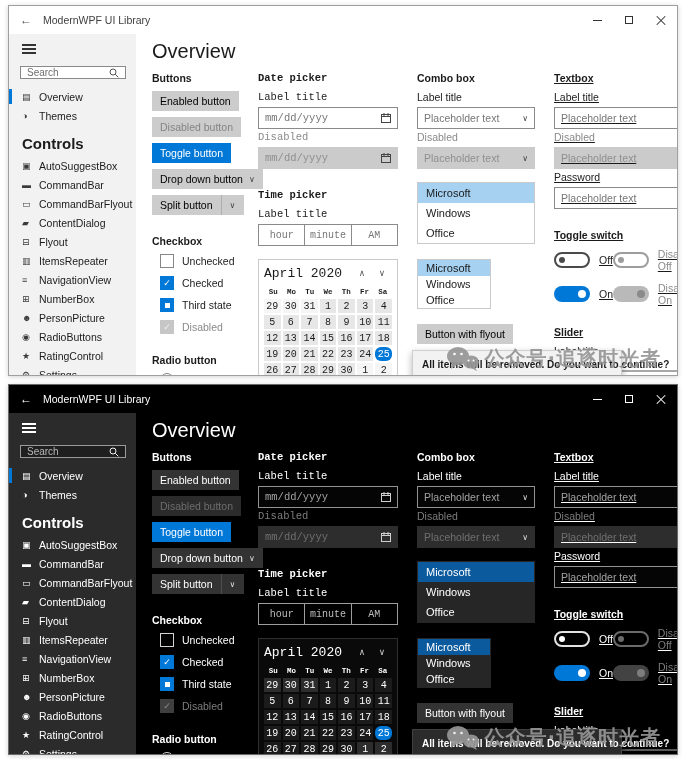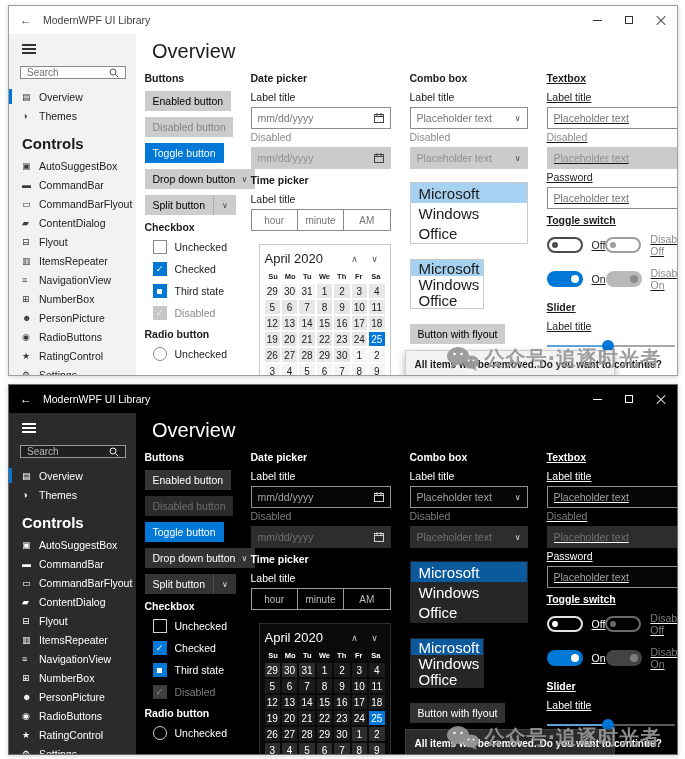--- a/index.html
+++ b/index.html
@@ -52,27 +52,27 @@
   .nav-item .bar{position:absolute;left:0;top:2px;bottom:2px;width:3px;background:transparent;}
   .nav-item.selected .bar{background:var(--accent);}
   .nav-icon{width:17px;font-size:9px;color:#3a3a3a;flex:0 0 17px;}
   .dark .nav-icon{color:#fff;}
   .nav-header{padding:10px 0 4px 13px;font-weight:700;font-size:15px;}
   .sidebar-bottom{margin-top:auto;padding-bottom:9px;}
 
   
   .content{flex:1;position:relative;padding:4px 6px 0 16px;min-width:0;}
   .page-title{font-size:20px;font-weight:400;margin:2px 0 9px;}
-  .cols{display:flex;justify-content:center;}
+  .cols{display:flex;}
   .col1{width:92px;margin-right:14px;flex:0 0 92px;}
-  .col2{width:140px;margin-right:19px;flex:0 0 140px;}
+  .col2{width:140px;margin-right:19px;flex:0 0 140px;font-family:Liberation Mono, monospace;}
   .col3{width:118px;margin-right:19px;flex:0 0 118px;position:relative;}
   .col4{width:132px;flex:0 0 132px;text-decoration:underline;}
   .sect{font-size:10.5px;font-weight:700;margin:0 0 7px;}
-  .mt{margin-top:5px;}
+  .mt{margin-top:20px;}
   .lbl{font-size:10.5px;margin:0 0 4px;}
   .lbl.dis{color:#8a8a8a;}
   .dark .lbl.dis{color:#7d7d7d;}
 
   
   .btn{height:20px;display:flex;align-items:center;padding:0 8px;background:#cccccc;color:#000;
        font-size:10.5px;margin-bottom:6px;width:max-content;box-sizing:border-box;}
   .dark .btn{background:#333;color:#fff;}
   .btn.disabled{color:#848484;}
   .dark .btn.disabled{background:#2b2b2b;color:#6d6d6d;}
@@ -116,41 +116,41 @@
 
   
   .timepicker{display:flex;height:22px;border:1px solid #8a8a8a;box-sizing:border-box;background:#fff;}
   .dark .timepicker{background:transparent;border-color:#9d9d9d;}
   .tp-cell{flex:1;display:flex;align-items:center;justify-content:center;font-size:10px;color:#767676;
            border-left:1px solid #8a8a8a;}
   .tp-cell:first-child{border-left:0;}
   .dark .tp-cell{color:#bdbdbd;border-left-color:#9d9d9d;}
 
   
-  .calendar{margin-top:13px;border:1px solid #cacaca;background:#fff;padding:2px 5px 6px;box-sizing:border-box;margin-left:8px;}
+  .calendar{margin-top:13px;border:1px solid #cacaca;background:#fff;padding:2px 5px 6px;box-sizing:border-box;}
   .dark .calendar{background:#0a0a0a;border-color:#2f2f2f;}
   .cal-head{display:flex;align-items:center;height:23px;}
   .cal-title{flex:1;font-size:13px;}
   .cal-nav{width:20px;text-align:center;font-size:9px;color:#555;}
   .dark .cal-nav{color:#cfcfcf;}
   .day-names{display:grid;grid-template-columns:repeat(7,1fr);height:13px;align-items:center;}
   .dayname{font-size:7.5px;font-weight:700;text-align:center;}
   .cal-grid{display:grid;grid-template-columns:repeat(7,1fr);gap:2px;margin-top:1px;}
   .cal-cell{height:14px;display:flex;align-items:center;justify-content:center;font-size:10px;
             background:#e7e7e7;color:#1b1b1b;}
   .cal-cell.out{background:#f5f5f5;}
-  .cal-cell.sel{background:var(--accent);color:#fff;}
+  .cal-cell.sel{background:var(--accent);color:#fff;border-radius:6px;}
   .dark .cal-cell{background:#1b1b1b;color:#fff;}
   .dark .cal-cell.out{background:#2d2d2d;}
   .dark .cal-cell.sel{background:var(--accent);}
 
   
   .listbox{border:1px solid #cacaca;background:#fff;margin-top:13px;}
   .dark .listbox{border-color:#262626;background:#262626;}
-  .lb-item{height:20px;display:flex;align-items:center;padding:0 8px;font-size:15px;}
+  .lb-item{height:20px;display:flex;align-items:center;padding:0 8px;font-size:11px;}
   .lb-item.sel{background:var(--sel-light);}
   .dark .lb-item.sel{background:var(--sel-dark);}
   .listbox.compact{width:72px;margin-top:15px;}
   .listbox.compact .lb-item{height:16px;}
 
   
   .flyout-btn{margin-top:15px;}
   .flyout{position:relative;left:-5px;margin-top:3px;width:190px;background:#f2f2f2;
           border:1px solid #cfcfcf;box-shadow:0 3px 7px rgba(0,0,0,.3);padding:8px 9px 9px;z-index:9;box-sizing:content-box;}
   .dark .flyout{background:#2b2b2b;border-color:#404040;box-shadow:0 3px 7px rgba(0,0,0,.65);}

